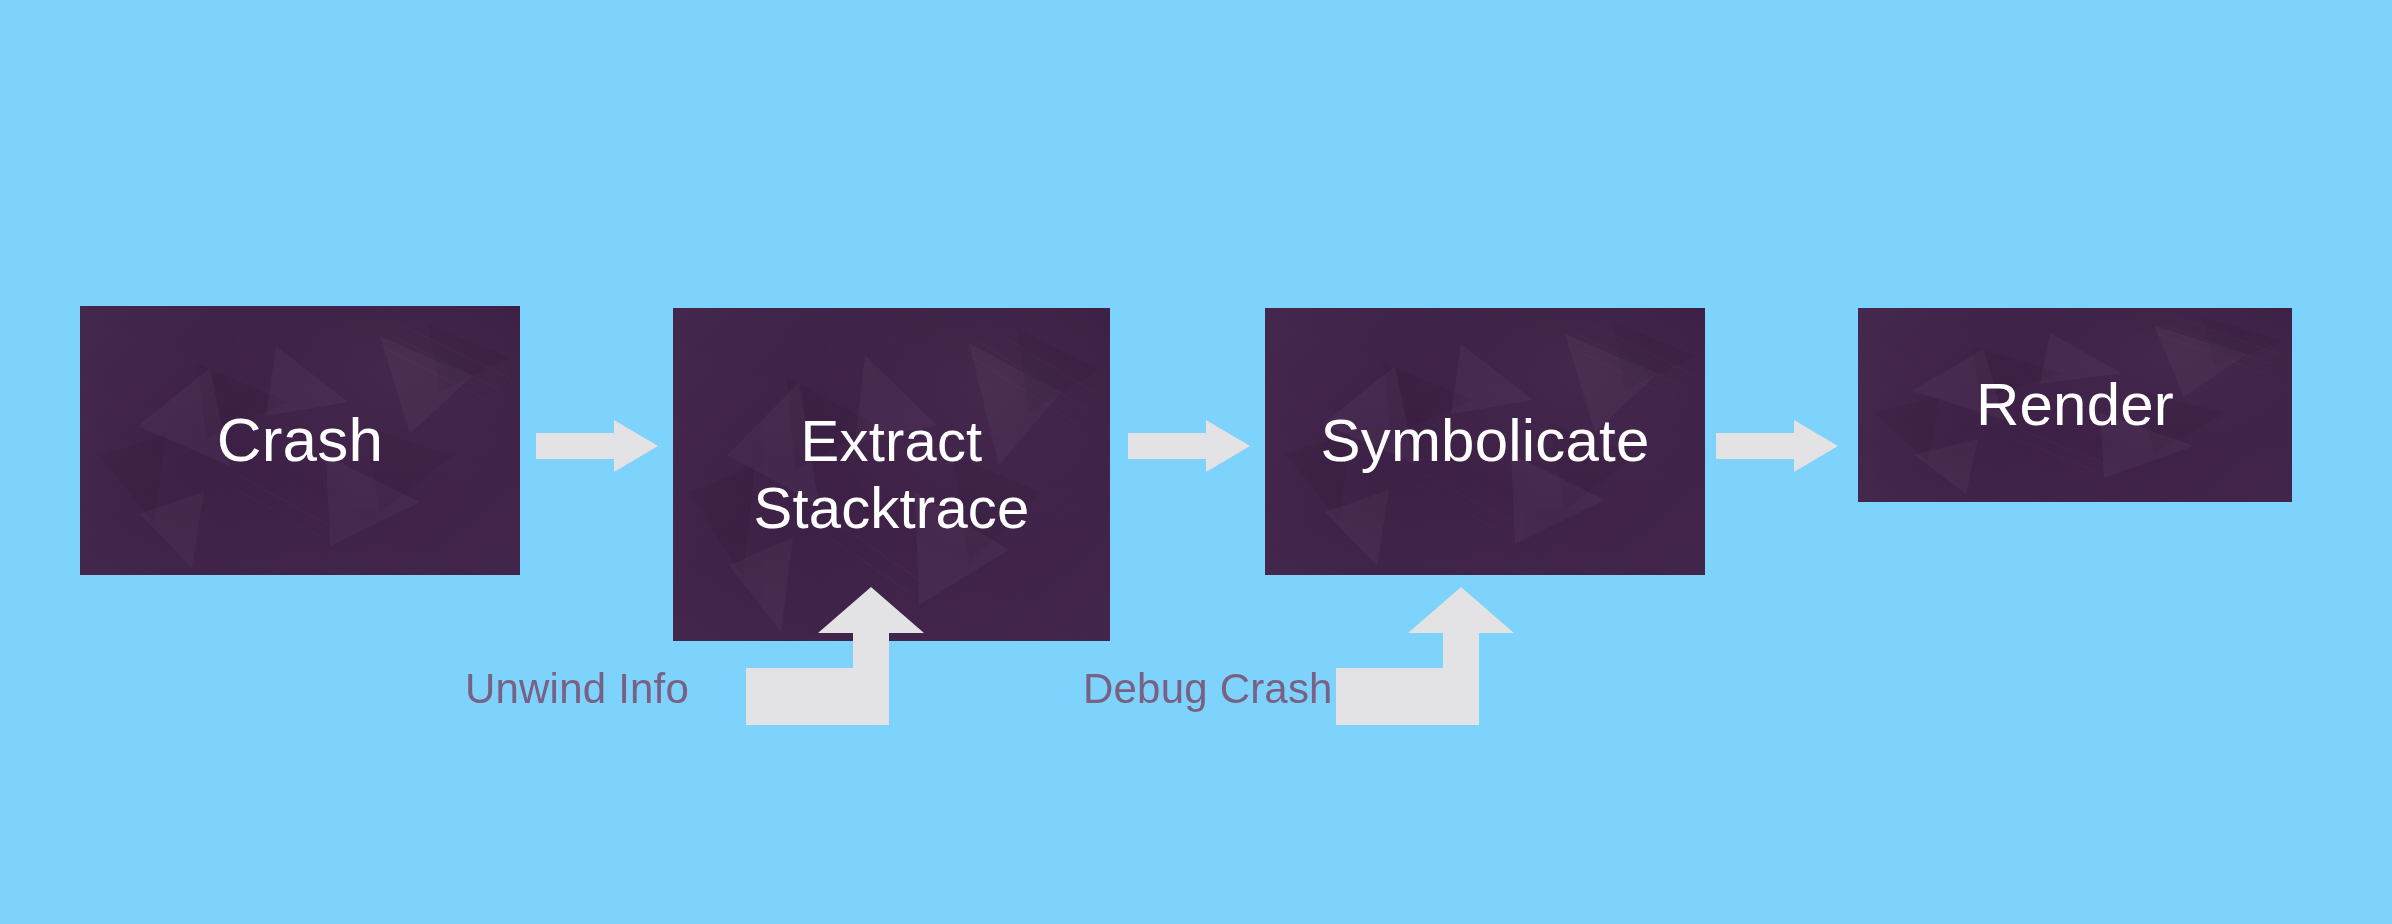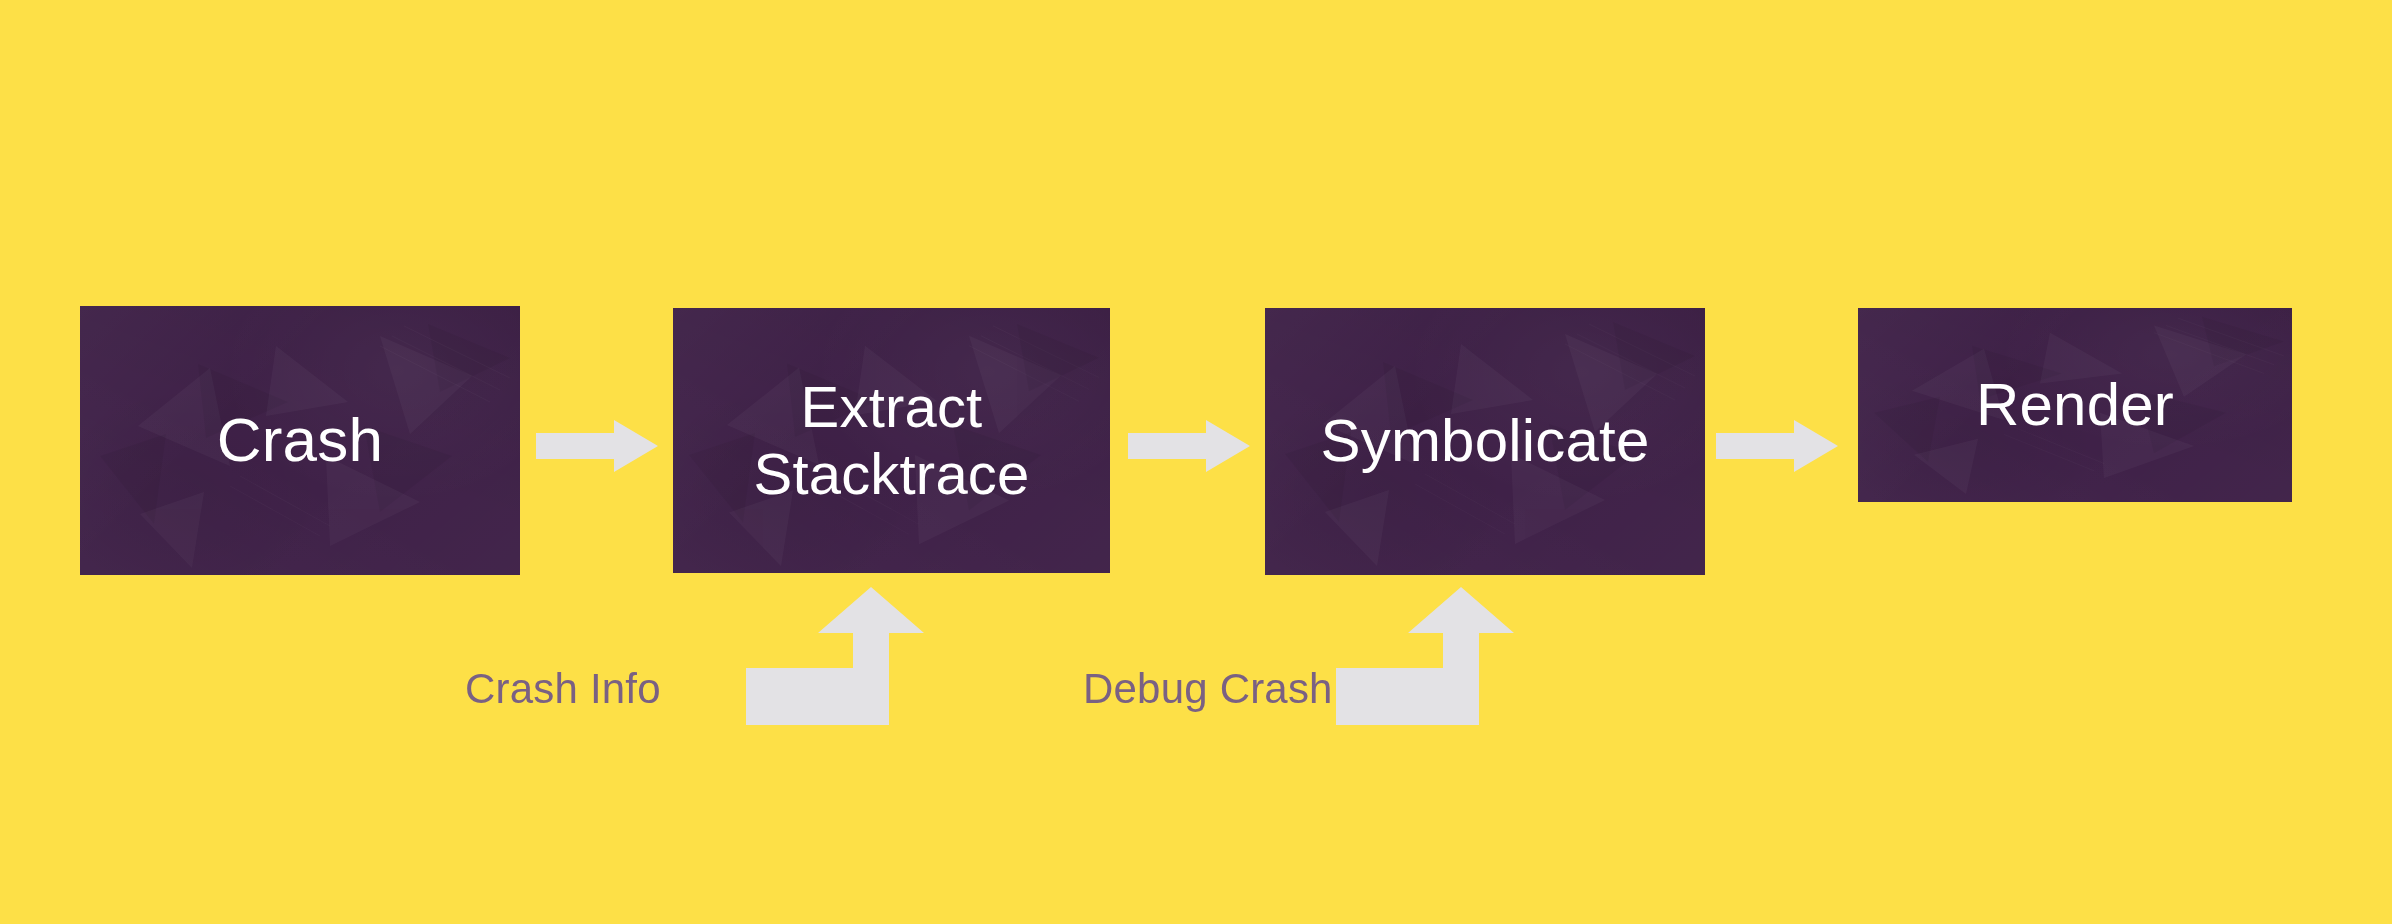--- a/index.html
+++ b/index.html
@@ -8,21 +8,21 @@
     padding: 0;
     background: #ffffff;
   }
   body {
     font-family: "Liberation Sans", sans-serif;
   }
   #canvas {
     position: relative;
     width: 2392px;
     height: 924px;
-    background: #fde047;
+    background: #7dd3fc;
     overflow: hidden;
   }
 
   
   .proc-box {
     position: absolute;
     background-color: #3F2148;
     background-image:
       linear-gradient(135deg, rgba(255,255,255,0.030) 0%, rgba(255,255,255,0) 38%),
       linear-gradient(28deg,  rgba(255,255,255,0.022) 0%, rgba(255,255,255,0) 45%),
@@ -98,21 +98,21 @@
         </g>
         <g stroke="#ffffff" stroke-width="1" opacity="0.022" fill="none">
           <path d="M300 40 L410 96 M312 30 L420 84 M324 20 L430 72"></path>
           <path d="M150 180 L240 230 M160 170 L250 220"></path>
         </g>
       </svg>
     </div>
     <div class="proc-label" style="font-size:62px;">Crash</div>
   </div>
 
-  <div class="proc-box" id="box-extract" style="left:673px; top:308px; width:437px; height:265px;">
+  <div class="proc-box" id="box-extract" style="left:673px; top:308px; width:437px; height:333px;">
     <div class="texture">
       <svg viewBox="0 0 437 267" preserveAspectRatio="none">
         <g fill="#ffffff" opacity="0.030">
           <polygon points="54,118 126,60 146,158"></polygon>
           <polygon points="192,38 264,94 182,108"></polygon>
           <polygon points="296,28 388,68 326,126"></polygon>
           <polygon points="242,148 336,194 246,238"></polygon>
           <polygon points="56,206 120,184 108,260"></polygon>
         </g>
         <g fill="#000000" opacity="0.045">
@@ -204,17 +204,17 @@
       <polygon points="0,81 107,81 107,46 72,46 125,0 178,46 143,46 143,138 0,138" fill="#E3E2E5"></polygon>
     </svg>
   </div>
 
   <div class="elbow-arrow" style="left:1336px; top:587px; width:182px; height:138px;">
     <svg viewBox="0 0 182 138" preserveAspectRatio="none">
       <polygon points="0,81 107,81 107,46 72,46 125,0 178,46 143,46 143,138 0,138" fill="#E3E2E5"></polygon>
     </svg>
   </div>
 
-  <div class="side-label" style="left:465px; top:668px; font-size:42px;">Crash Info</div>
+  <div class="side-label" style="left:465px; top:668px; font-size:42px;">Unwind Info</div>
 
   <div class="side-label" style="left:1083px; top:668px; font-size:42px;">Debug Crash</div>
 
 </div>
 
 </body></html>

